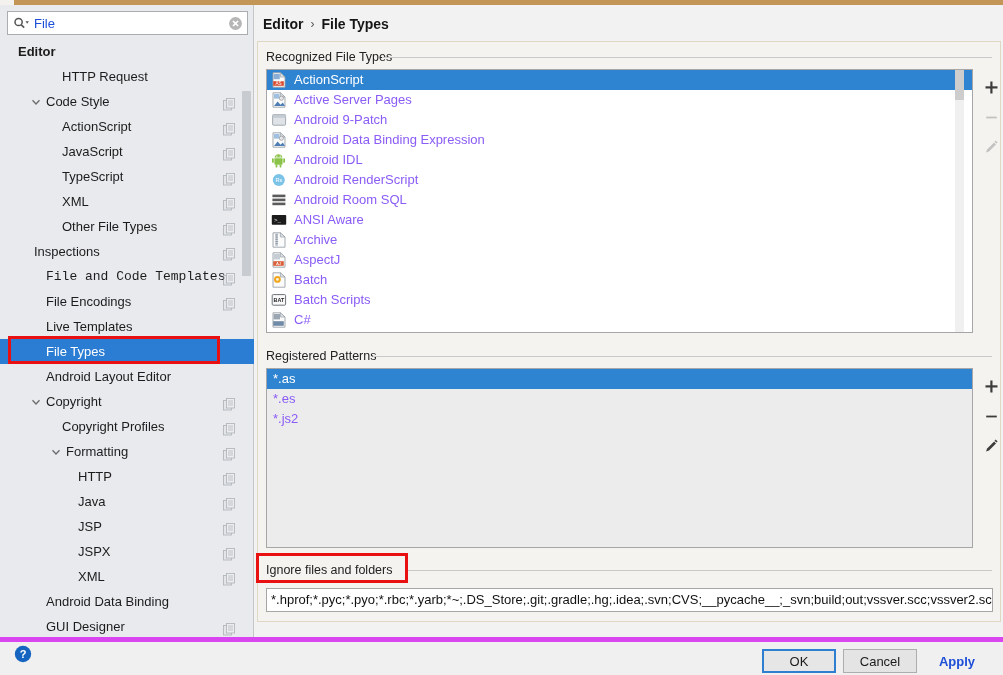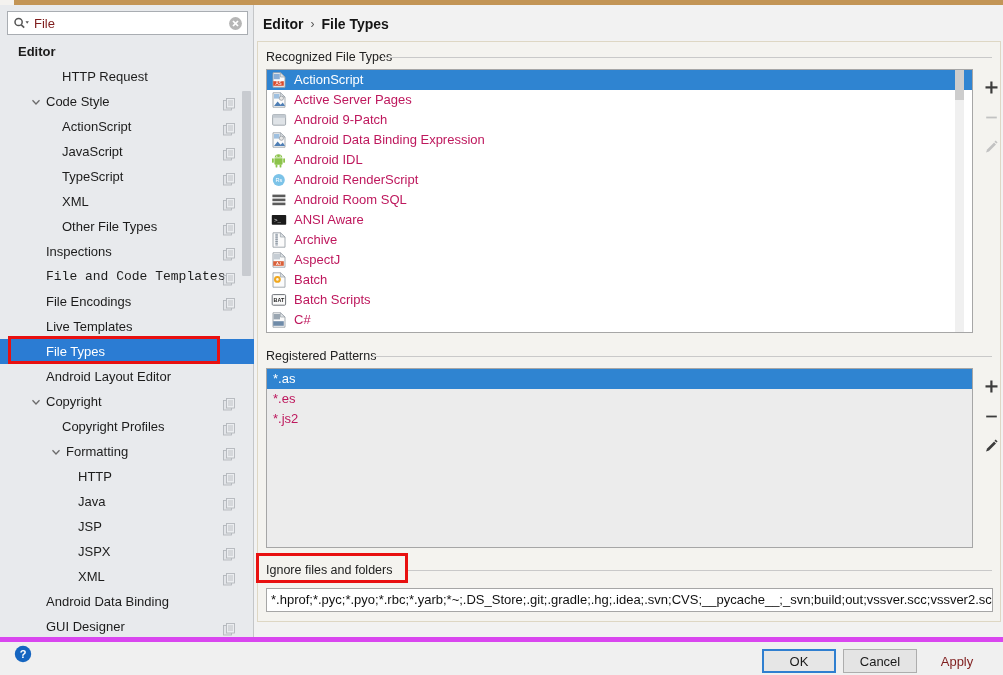--- a/index.html
+++ b/index.html
@@ -44,21 +44,21 @@
     box-sizing: border-box;
     display: flex; align-items: center;
   }
   .search-icon-box {
     width: 26px; height: 22px; display: flex; align-items: center;
     justify-content: center; flex: 0 0 auto;
   }
   .search-input {
     border: none; outline: none; background: transparent;
     font-family: "Liberation Sans", sans-serif; font-size: 13px;
-    color: #7f1d1d; flex: 1 1 auto; height: 20px; padding: 0;
+    color: #1d4ed8; flex: 1 1 auto; height: 20px; padding: 0;
   }
   .search-clear {
     width: 24px; height: 22px; display: flex; align-items: center;
     justify-content: center; flex: 0 0 auto; cursor: pointer;
   }
 
   .tree {
     position: absolute; left: 0; top: 34px; width: 254px; height: 598px;
     overflow: hidden;
   }
@@ -126,21 +126,21 @@
 
   
   .listbox {
     position: absolute; background: #ffffff;
     border: 1px solid #a6a6a6; box-sizing: border-box; overflow: hidden;
   }
   .listbox.gray { background: #ececec; }
   .lrow {
     height: 20px; line-height: 20px; font-size: 13px;
     display: flex; align-items: center; white-space: nowrap;
-    padding-left: 4px; color: #be185d; cursor: default;
+    padding-left: 4px; color: #8b5cf6; cursor: default;
   }
   .lrow.sel { background: #2f84d1; color: #ffffff; }
   .ic {
     width: 17px; height: 16px; margin-right: 6px; flex: 0 0 auto;
     display: inline-block; position: relative;
   }
   .list-sb {
     position: absolute; right: 1px; top: 1px; width: 9px;
     background: #f0f0f0;
   }
@@ -173,21 +173,21 @@
   .btn {
     position: absolute; top: 7px; height: 24px;
     background: #e4e4e4; border: 1px solid #adadad;
     font-family: "Liberation Sans", sans-serif; font-size: 13px;
     color: #1a1a1a; display: flex; align-items: center;
     justify-content: center; cursor: pointer; box-sizing: border-box;
   }
   .btn.primary {
     background: #e6e6e6; border: 2px solid #2f7fd0;
   }
-  .btn.disabled { color: #7f1d1d; background: #f0f0f0; border-color: #dadada; cursor: default; }
+  .btn.disabled { color: #1d4ed8; background: #f0f0f0; border-color: #dadada; cursor: default; font-weight: bold; }
   .help-btn {
     position: absolute; left: 14px; top: 645px; width: 18px; height: 18px;
     cursor: pointer;
   }
 </style>
 </head>
 <body>
 
 <div id="app">
 
@@ -280,21 +280,21 @@
           <span class="tree-label" style="left: 62px;">Other File Types</span>
           <span class="copy-icon"><svg width="13" height="13" viewBox="0 0 13 13">
               <rect x="0.5" y="2.5" width="8" height="9.5" fill="#dfe2e6" stroke="#8a8f95" stroke-width="0.9"></rect>
               <rect x="3.5" y="0.5" width="8" height="9.5" fill="#eef0f3" stroke="#8a8f95" stroke-width="0.9"></rect>
               <line x1="5" y1="3" x2="10" y2="3" stroke="#8a8f95" stroke-width="0.8"></line>
               <line x1="5" y1="5" x2="10" y2="5" stroke="#8a8f95" stroke-width="0.8"></line>
               <line x1="5" y1="7" x2="10" y2="7" stroke="#8a8f95" stroke-width="0.8"></line>
             </svg></span>
         </div>
         <div class="tree-row">
-          <span class="tree-label" style="left: 46px;">Inspections</span>
+          <span class="tree-label" style="left: 34px;">Inspections</span>
           <span class="copy-icon"><svg width="13" height="13" viewBox="0 0 13 13">
               <rect x="0.5" y="2.5" width="8" height="9.5" fill="#dfe2e6" stroke="#8a8f95" stroke-width="0.9"></rect>
               <rect x="3.5" y="0.5" width="8" height="9.5" fill="#eef0f3" stroke="#8a8f95" stroke-width="0.9"></rect>
               <line x1="5" y1="3" x2="10" y2="3" stroke="#8a8f95" stroke-width="0.8"></line>
               <line x1="5" y1="5" x2="10" y2="5" stroke="#8a8f95" stroke-width="0.8"></line>
               <line x1="5" y1="7" x2="10" y2="7" stroke="#8a8f95" stroke-width="0.8"></line>
             </svg></span>
         </div>
         <div class="tree-row">
           <span class="tree-label" style="left: 46px; font-family: Liberation Mono, monospace;">File and Code Templates</span>

